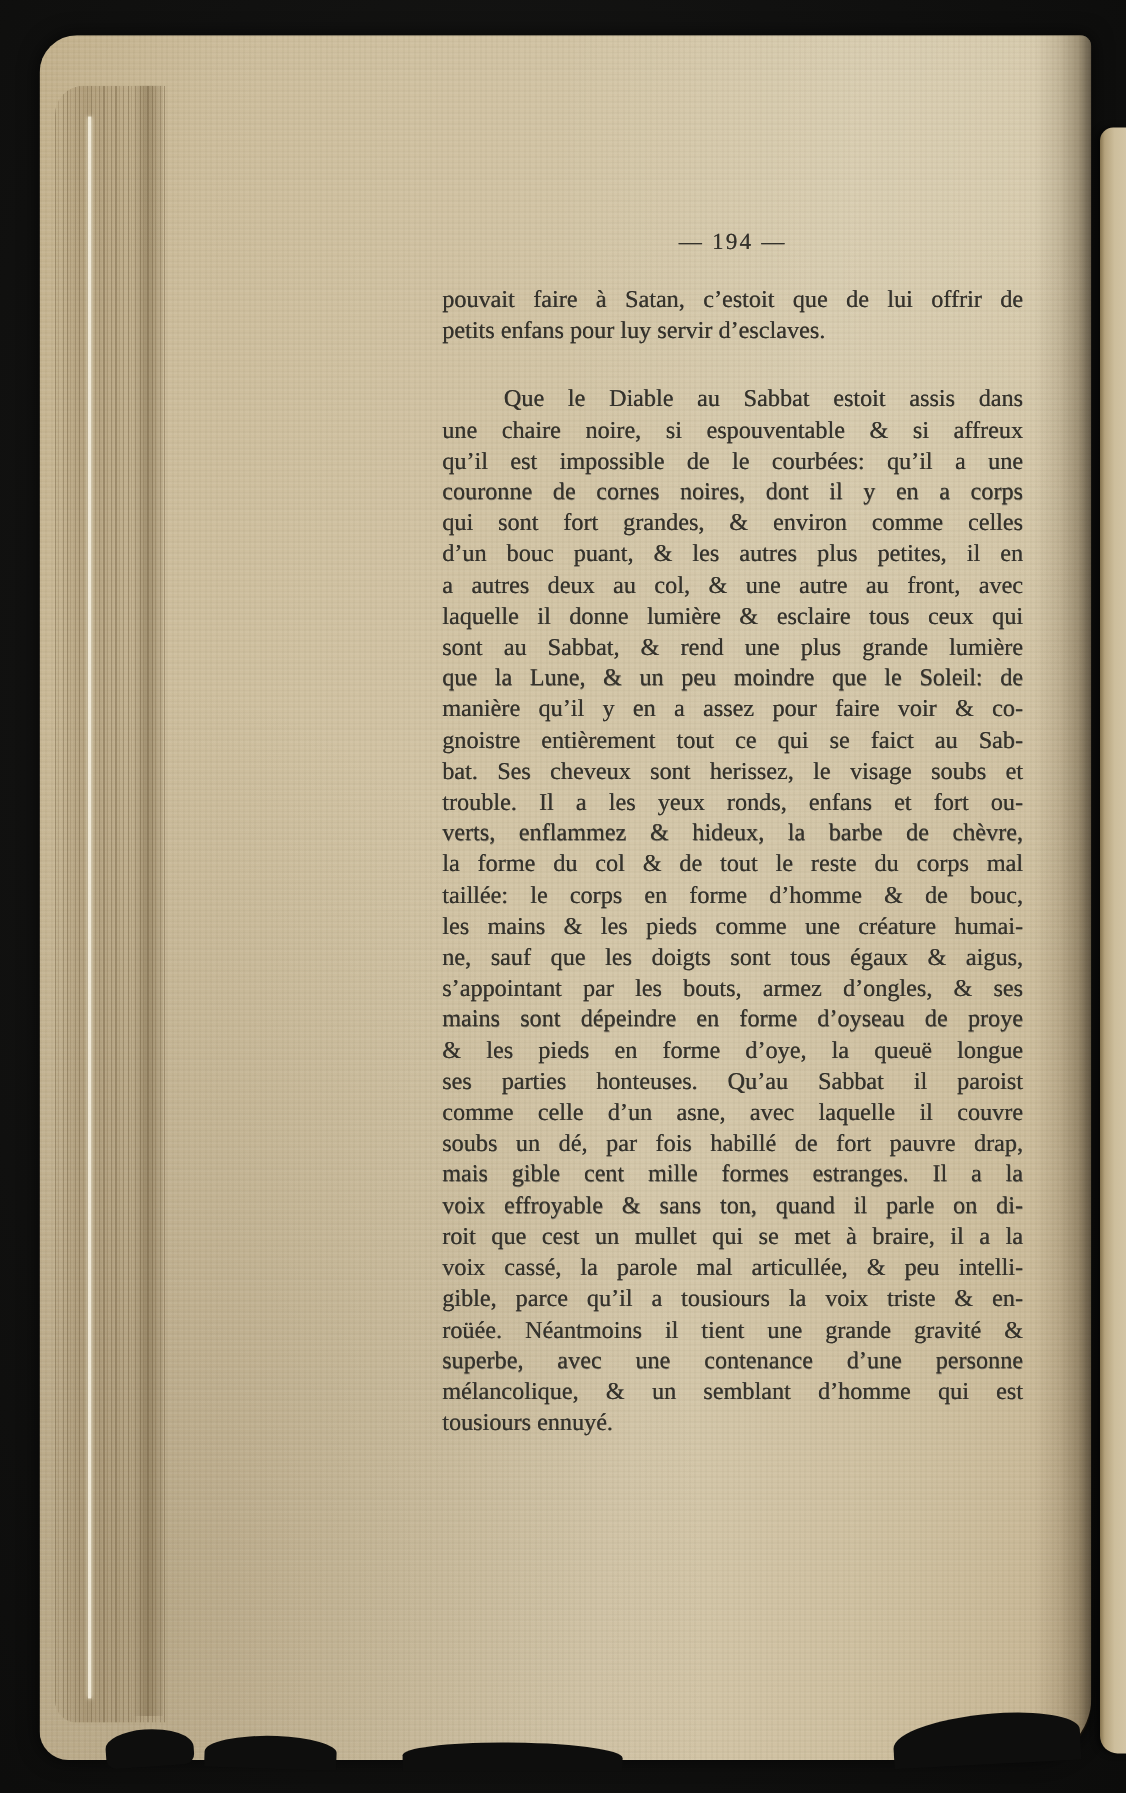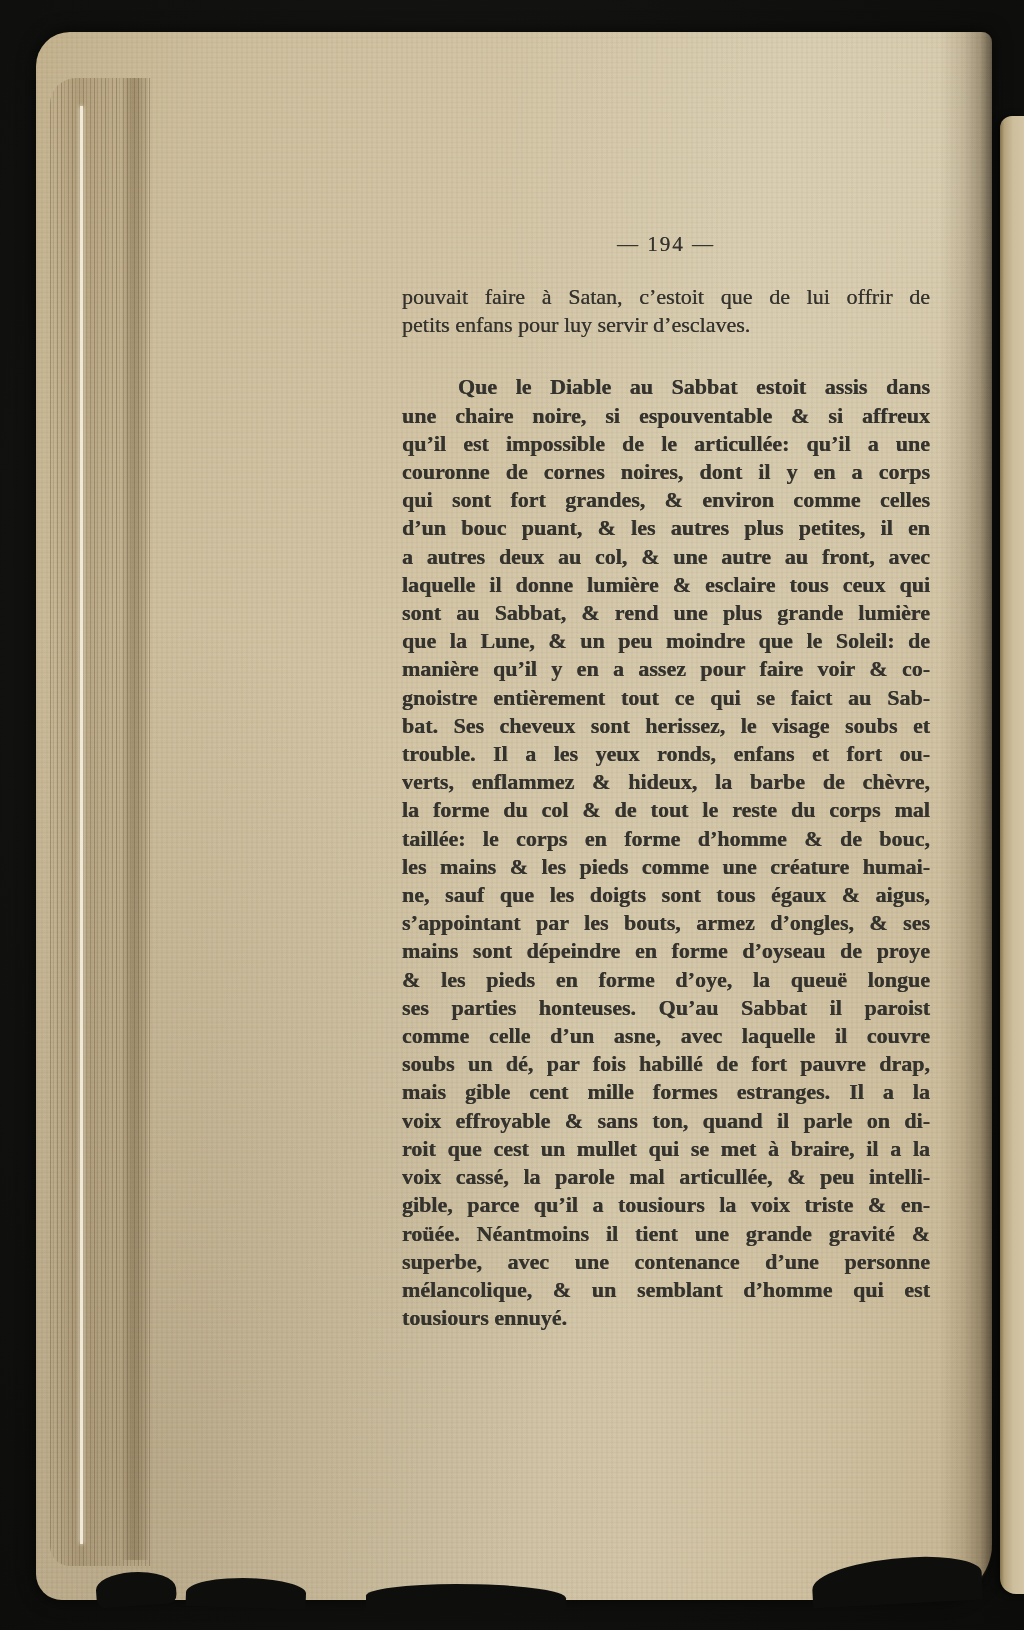--- a/index.html
+++ b/index.html
@@ -87,35 +87,35 @@
     left: 1000px; top: 116px;
     width: 24px; height: 1478px;
     background: linear-gradient(90deg, #86744f 0%, #b4a27c 18%, #cdbe9c 55%, #d3c5a6 100%);
     border-radius: 12px 0 0 16px;
     box-shadow: -3px 0 6px rgba(0,0,0,0.55);
   }
 
   
   .text-area {
     position: absolute;
-    left: 366px; top: 197px;
+    left: 366px; top: 172px;
     width: 528px;
     color: #34322c;
     font-size: 22px;
     line-height: 28.2px;
     text-shadow: 0.35px 0.2px 0 rgba(52,50,44,0.55), 0 0 0.6px rgba(52,50,44,0.45);
   }
   .pagenum-row {
     text-align: center;
     font-size: 21px;
     letter-spacing: 2px;
     line-height: 30px;
   }
   .paragraph { margin-top: 24px; }
-  .paragraph + .paragraph { margin-top: 34px; font-weight: bold; }
+  .paragraph + .paragraph { margin-top: 34px; }
   .line {
     white-space: nowrap;
     text-align: justify;
     text-align-last: justify;
   }
   .line--first { padding-left: 56px; }
   .line--end { text-align-last: left; }
 </style>
 </head>
 <body>
@@ -128,21 +128,21 @@
   <div class="text-area">
     <div class="pagenum-row">— 194 —</div>
 
   <div class="paragraph">
         <div class="line">pouvait faire à Satan, c’estoit que de lui offrir de</div>
         <div class="line line--end">petits enfans pour luy servir d’esclaves.</div>
       </div>
       <div class="paragraph">
         <div class="line line--first">Que le Diable au Sabbat estoit assis dans</div>
         <div class="line">une chaire noire, si espouventable &amp; si affreux</div>
-        <div class="line">qu’il est impossible de le articullée: qu’il a une</div>
+        <div class="line">qu’il est impossible de le courbées: qu’il a une</div>
         <div class="line">couronne de cornes noires, dont il y en a corps</div>
         <div class="line">qui sont fort grandes, &amp; environ comme celles</div>
         <div class="line">d’un bouc puant, &amp; les autres plus petites, il en</div>
         <div class="line">a autres deux au col, &amp; une autre au front, avec</div>
         <div class="line">laquelle il donne lumière &amp; esclaire tous ceux qui</div>
         <div class="line">sont au Sabbat, &amp; rend une plus grande lumière</div>
         <div class="line">que la Lune, &amp; un peu moindre que le Soleil: de</div>
         <div class="line">manière qu’il y en a assez pour faire voir &amp; co-</div>
         <div class="line">gnoistre entièrement tout ce qui se faict au Sab-</div>
         <div class="line">bat. Ses cheveux sont herissez, le visage soubs et</div>

